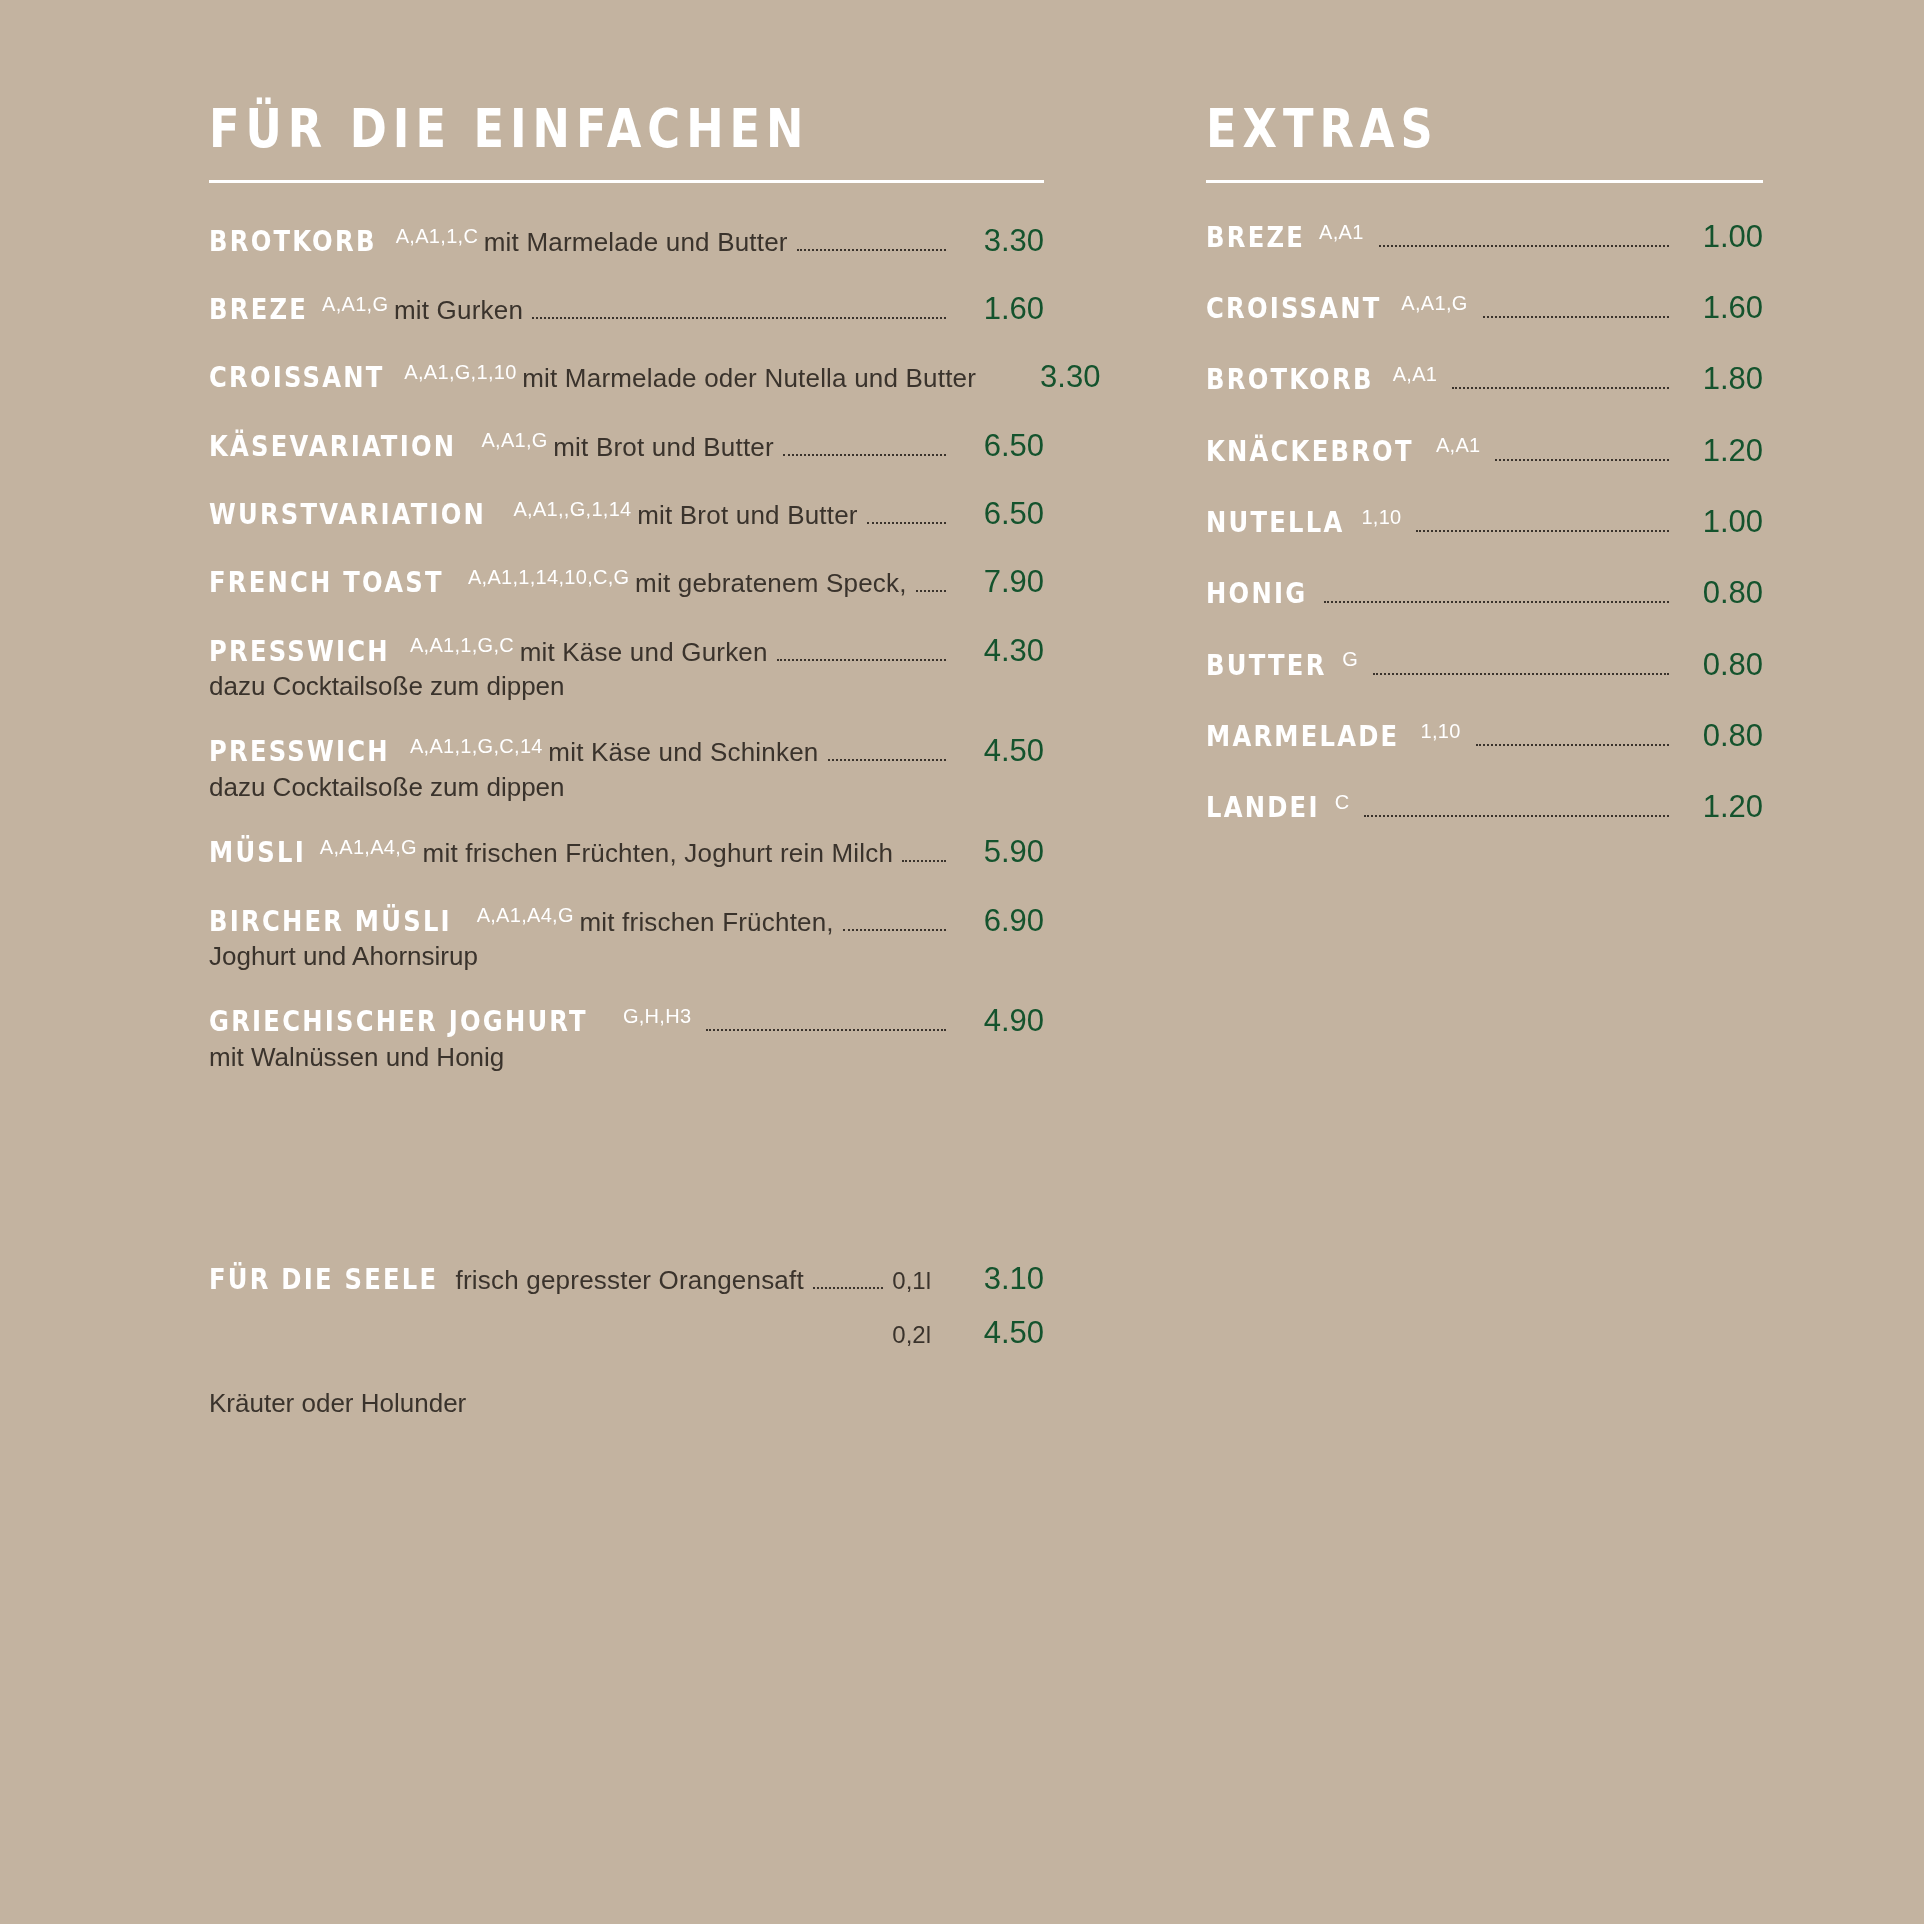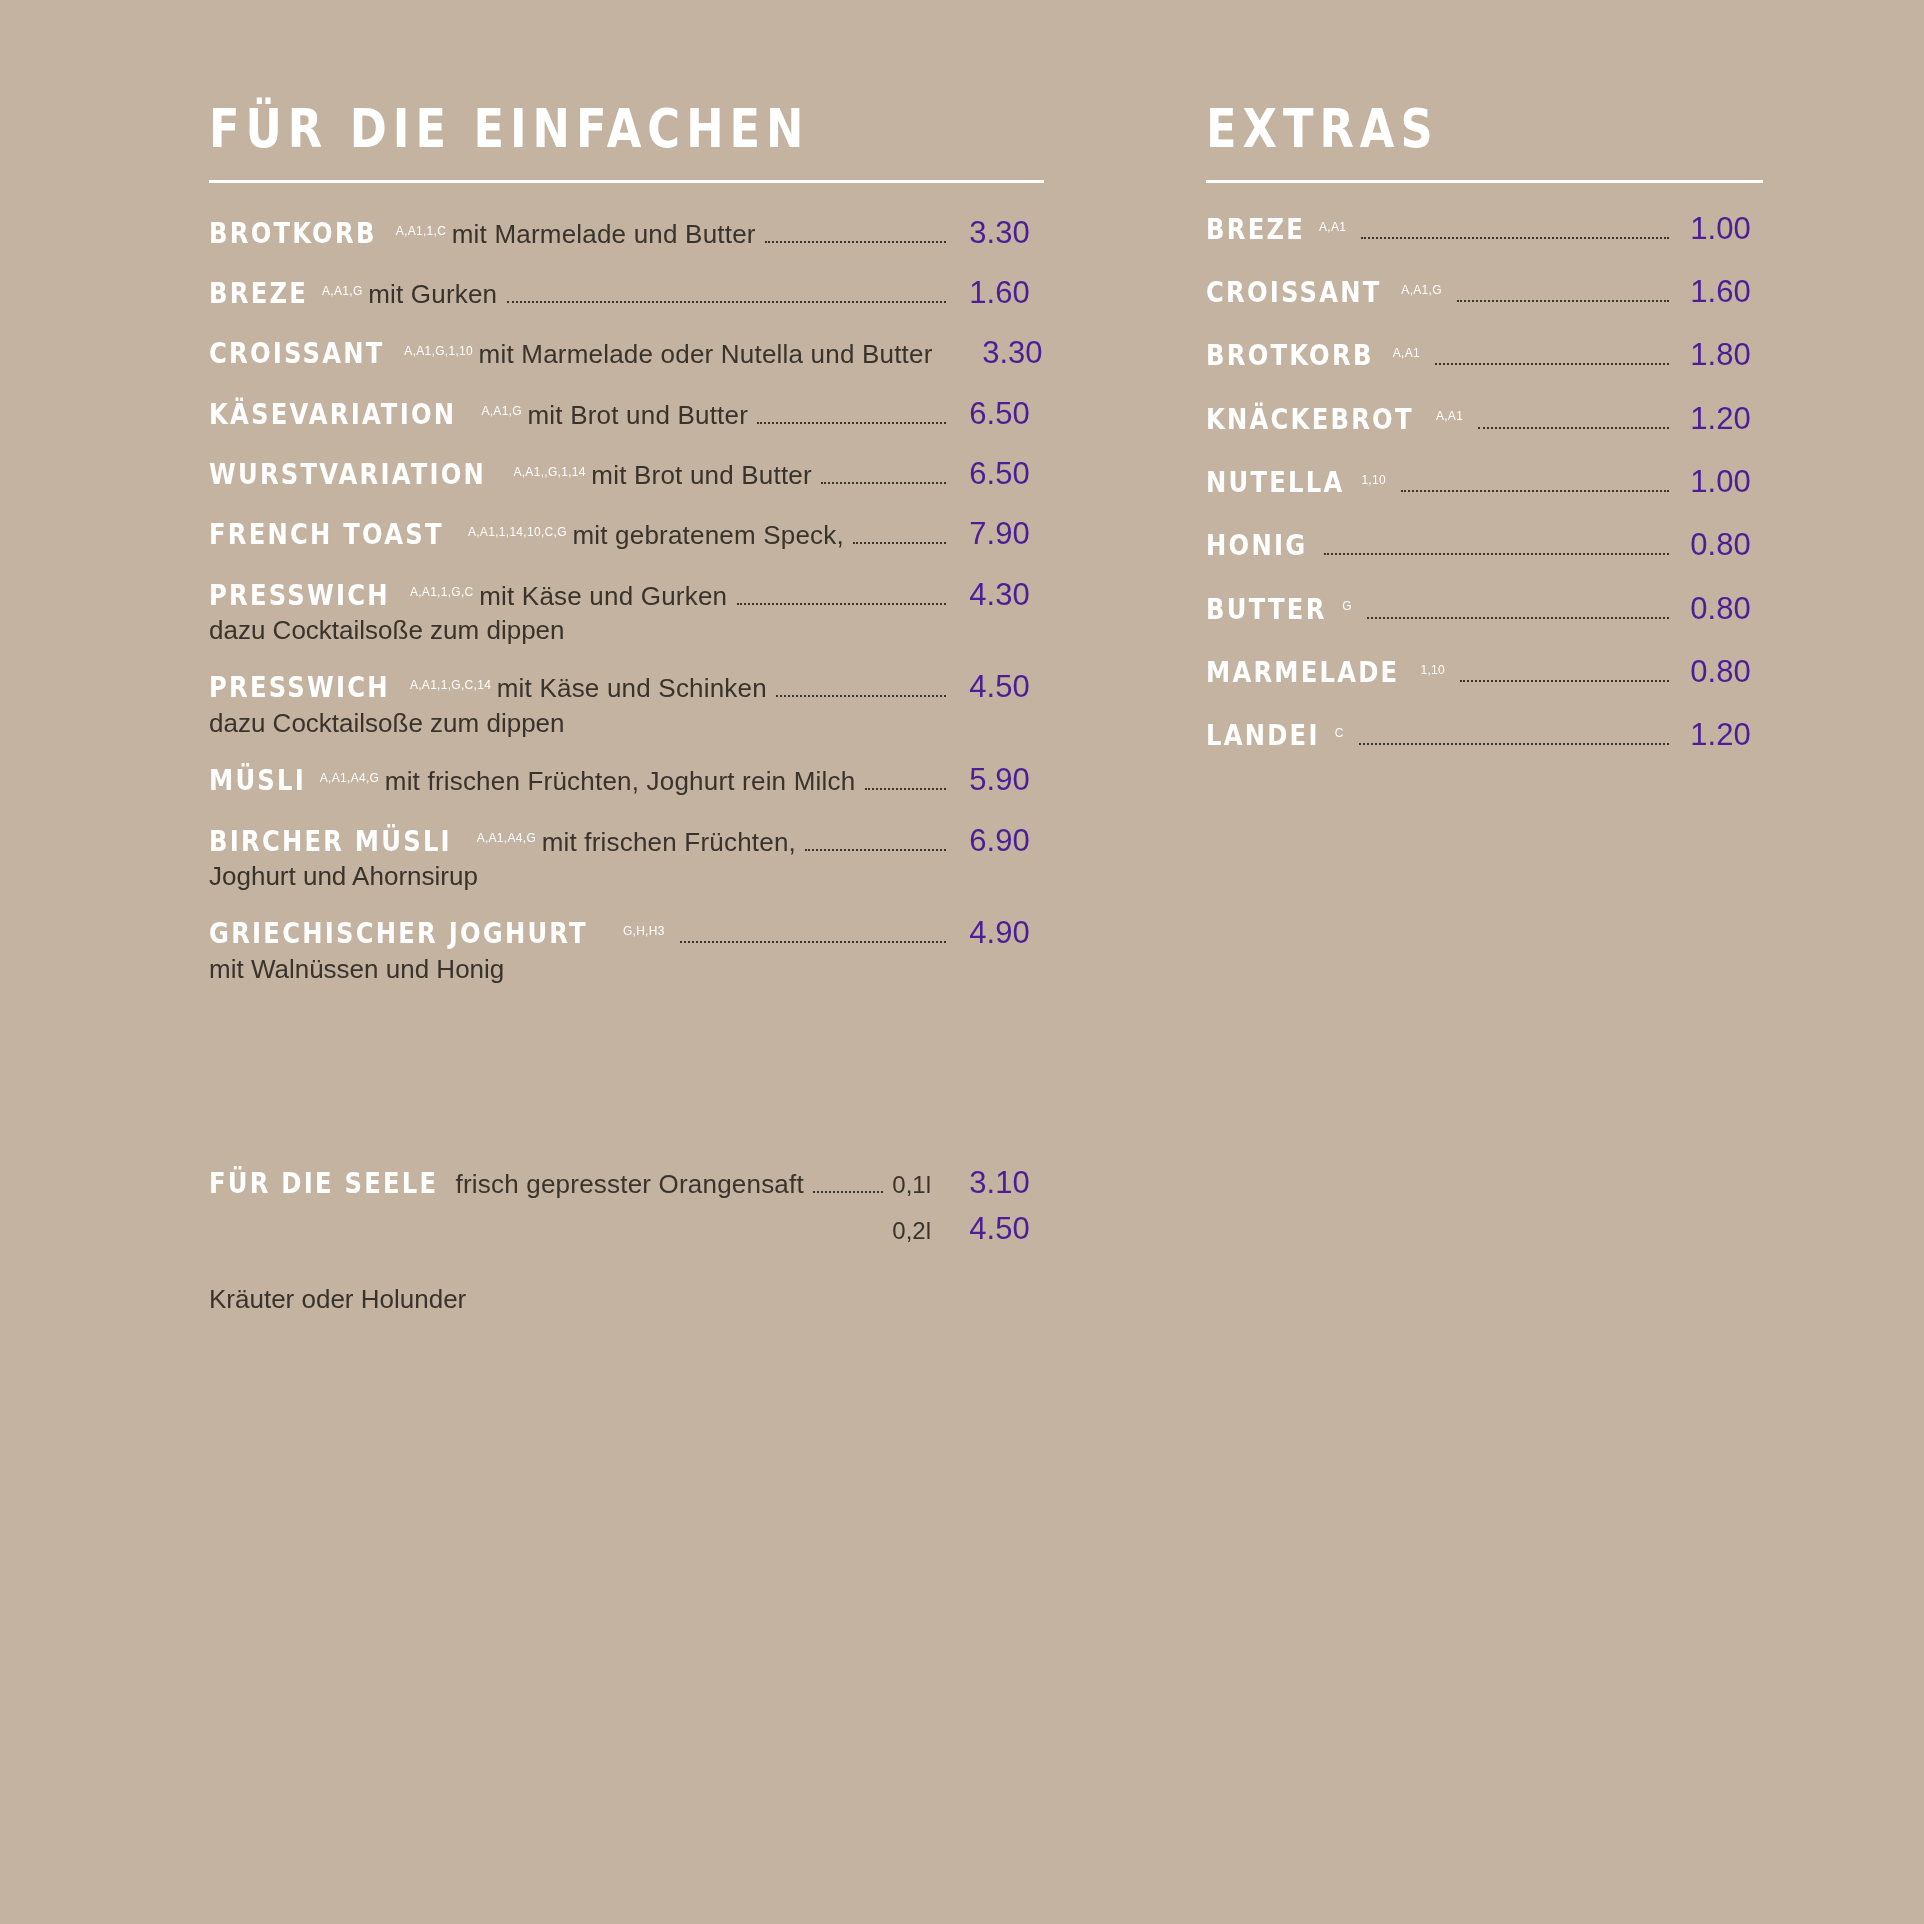--- a/index.html
+++ b/index.html
@@ -70,21 +70,21 @@
     font-family: "DejaVu Sans Condensed", "Liberation Sans", sans-serif;
     font-weight: bold;
     font-size: 29px;
     letter-spacing: 2.4px;
     white-space: nowrap;
     transform: scaleX(0.93);
     transform-origin: left center;
   }
   .allerg {
     color: #ffffff;
-    font-size: 12px;
+    font-size: 20px;
     margin-left: 6.5px;
     margin-right: 5.6px;
     white-space: nowrap;
     position: relative;
     top: -8.3px;
     letter-spacing: 0.3px;
   }
   .desc {
     color: #3a332c;
     font-size: 26px;
@@ -101,25 +101,26 @@
   .dots.nodots {
     border-bottom: none;
   }
   .vol {
     color: #3a332c;
     font-size: 24px;
     white-space: nowrap;
     margin-right: 24px;
   }
   .price {
-    color: #4c1d95;
+    color: #14532d;
     font-size: 31px;
     white-space: nowrap;
-    text-align: center;
+    text-align: right;
     min-width: 89px;
+    margin-top: 8px;
   }
   .sub {
     color: #3a332c;
     font-size: 26px;
     margin-top: 1.9px;
     line-height: 1.18;
   }
 
   
   .col-right .item { margin-bottom: 27px; }

